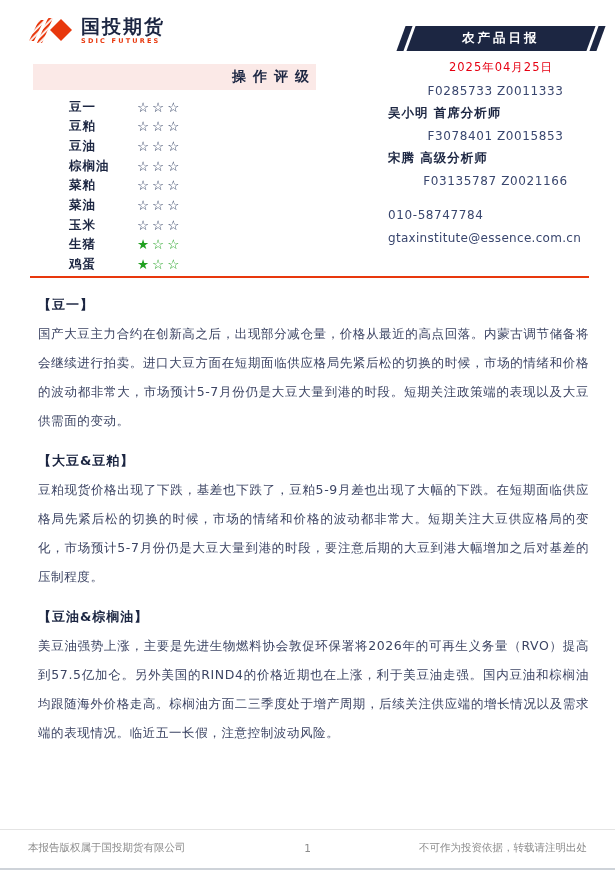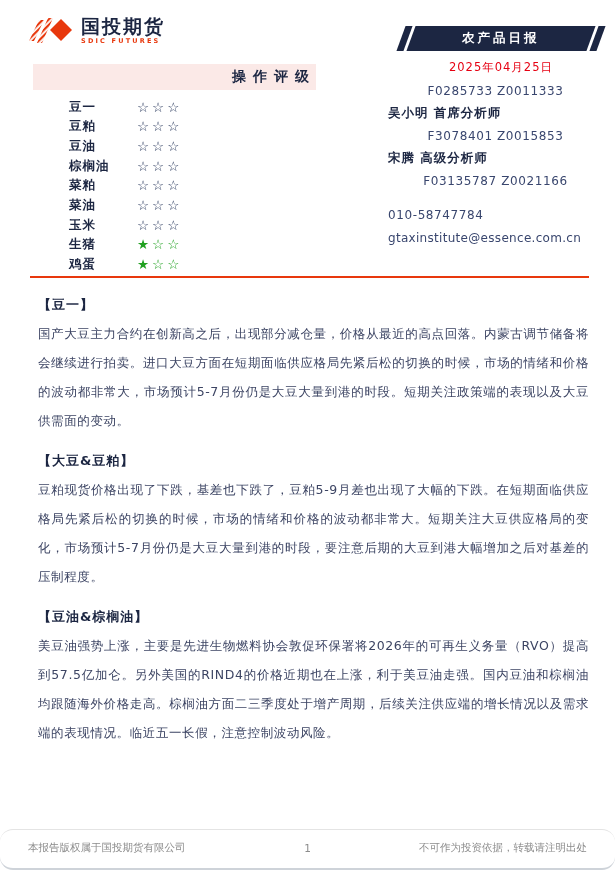--- a/index.html
+++ b/index.html
@@ -39,21 +39,21 @@
   
   .body-sections{position:absolute;top:296px;left:30px;right:26px;margin-left:8px;}
   .section{margin-bottom:17px;}
   .section-heading{font-size:13px;font-weight:bold;color:#1c2642;margin:0 0 5px;letter-spacing:1px;}
   .section-body{font-size:12.5px;line-height:29px;text-align:justify;color:#3c4463;margin:0;letter-spacing:0.6px;}
   
   .footer{
     position:absolute;left:0;right:0;bottom:0;
     border-top:1px solid #e4e4e4;border-bottom:2px solid #ced3d9;
     padding:11px 28px 13px;display:flex;justify-content:space-between;align-items:center;
-    font-size:10.5px;color:#8c8c8c;border-radius:13px;
+    font-size:10.5px;color:#8c8c8c;
   }
   .footer-page{position:absolute;left:50%;transform:translateX(-50%);}
 </style>
 </head>
 <body>
 
 <div class="page">
 
   <div class="logo">
     <svg width="46" height="30" viewBox="0 0 46 30" aria-hidden="true">

